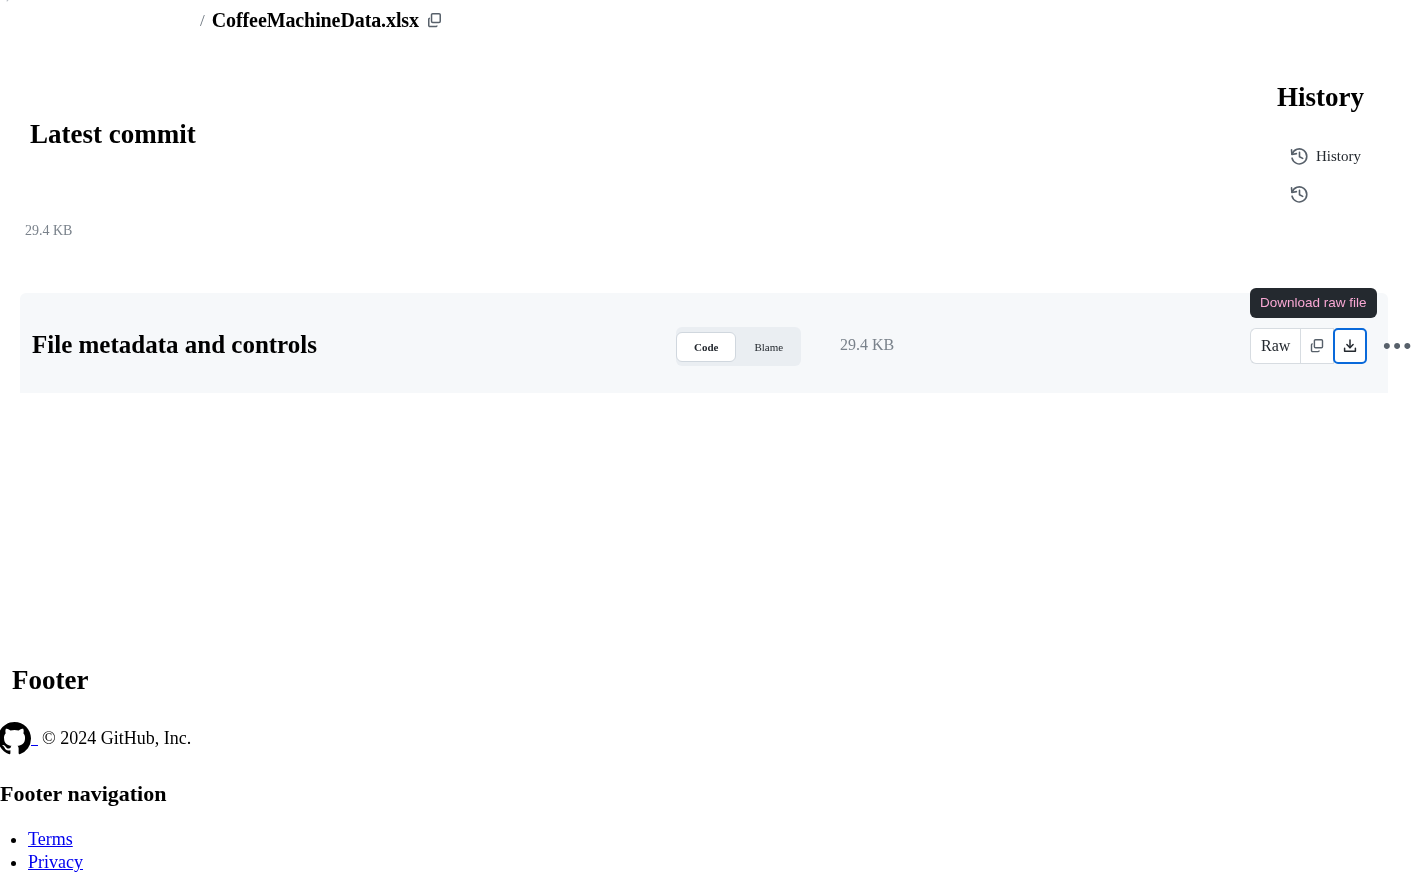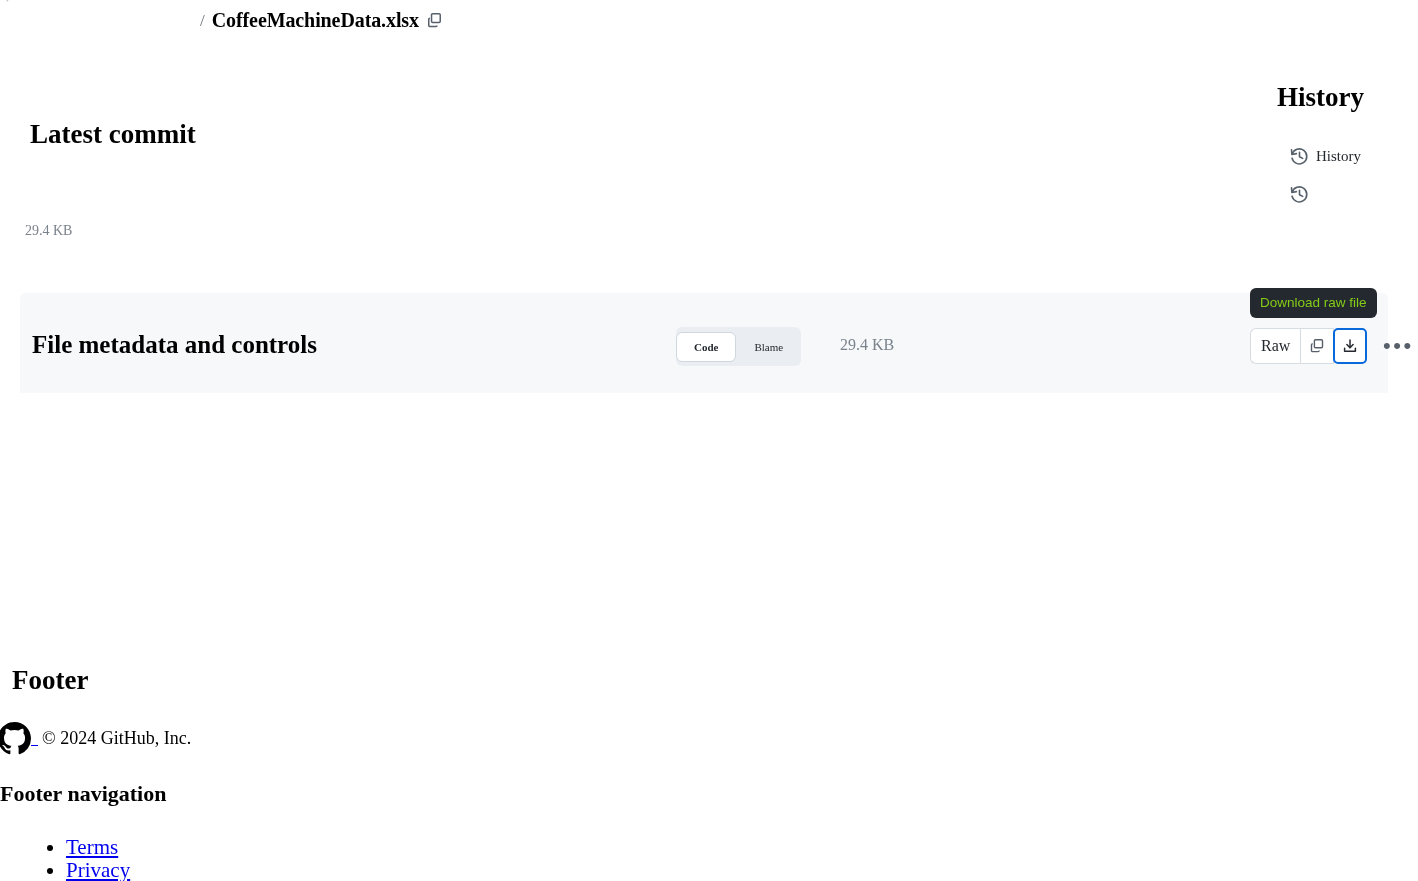--- a/index.html
+++ b/index.html
@@ -228,21 +228,21 @@
     line-height: 1;
     font-family: "Liberation Sans", sans-serif;
     padding: 0;
   }
 
   
   #download-tooltip {
     left: 1250px;
     top: 288px;
     background: #24292f;
-    color: #84cc16;
+    color: #f9a8d4;
     border-radius: 6px;
     padding: 6px 10px;
     font-family: "Liberation Sans", "DejaVu Sans", sans-serif;
     font-size: 13.5px;
     line-height: 18px;
     white-space: nowrap;
     z-index: 5;
   }
 
   
@@ -274,24 +274,24 @@
   #copyright-text { margin-left: 3px; }
 
   #footer-nav-heading {
     left: 0px;
     top: 781px;
     font-size: 22px;
   }
   #footer-nav-list {
     left: 0px;
     top: 828px;
-    margin: 8px;
-    padding-left: 58px;
+    margin: 0;
+    padding-left: 28px;
     list-style: disc;
-    font-size: 21px;
+    font-size: 18px;
     line-height: 23px;
   }
   #footer-nav-list a {
     color: #0000ee;
     text-decoration: underline;
   }
 </style>
 </head>
 <body>
 

